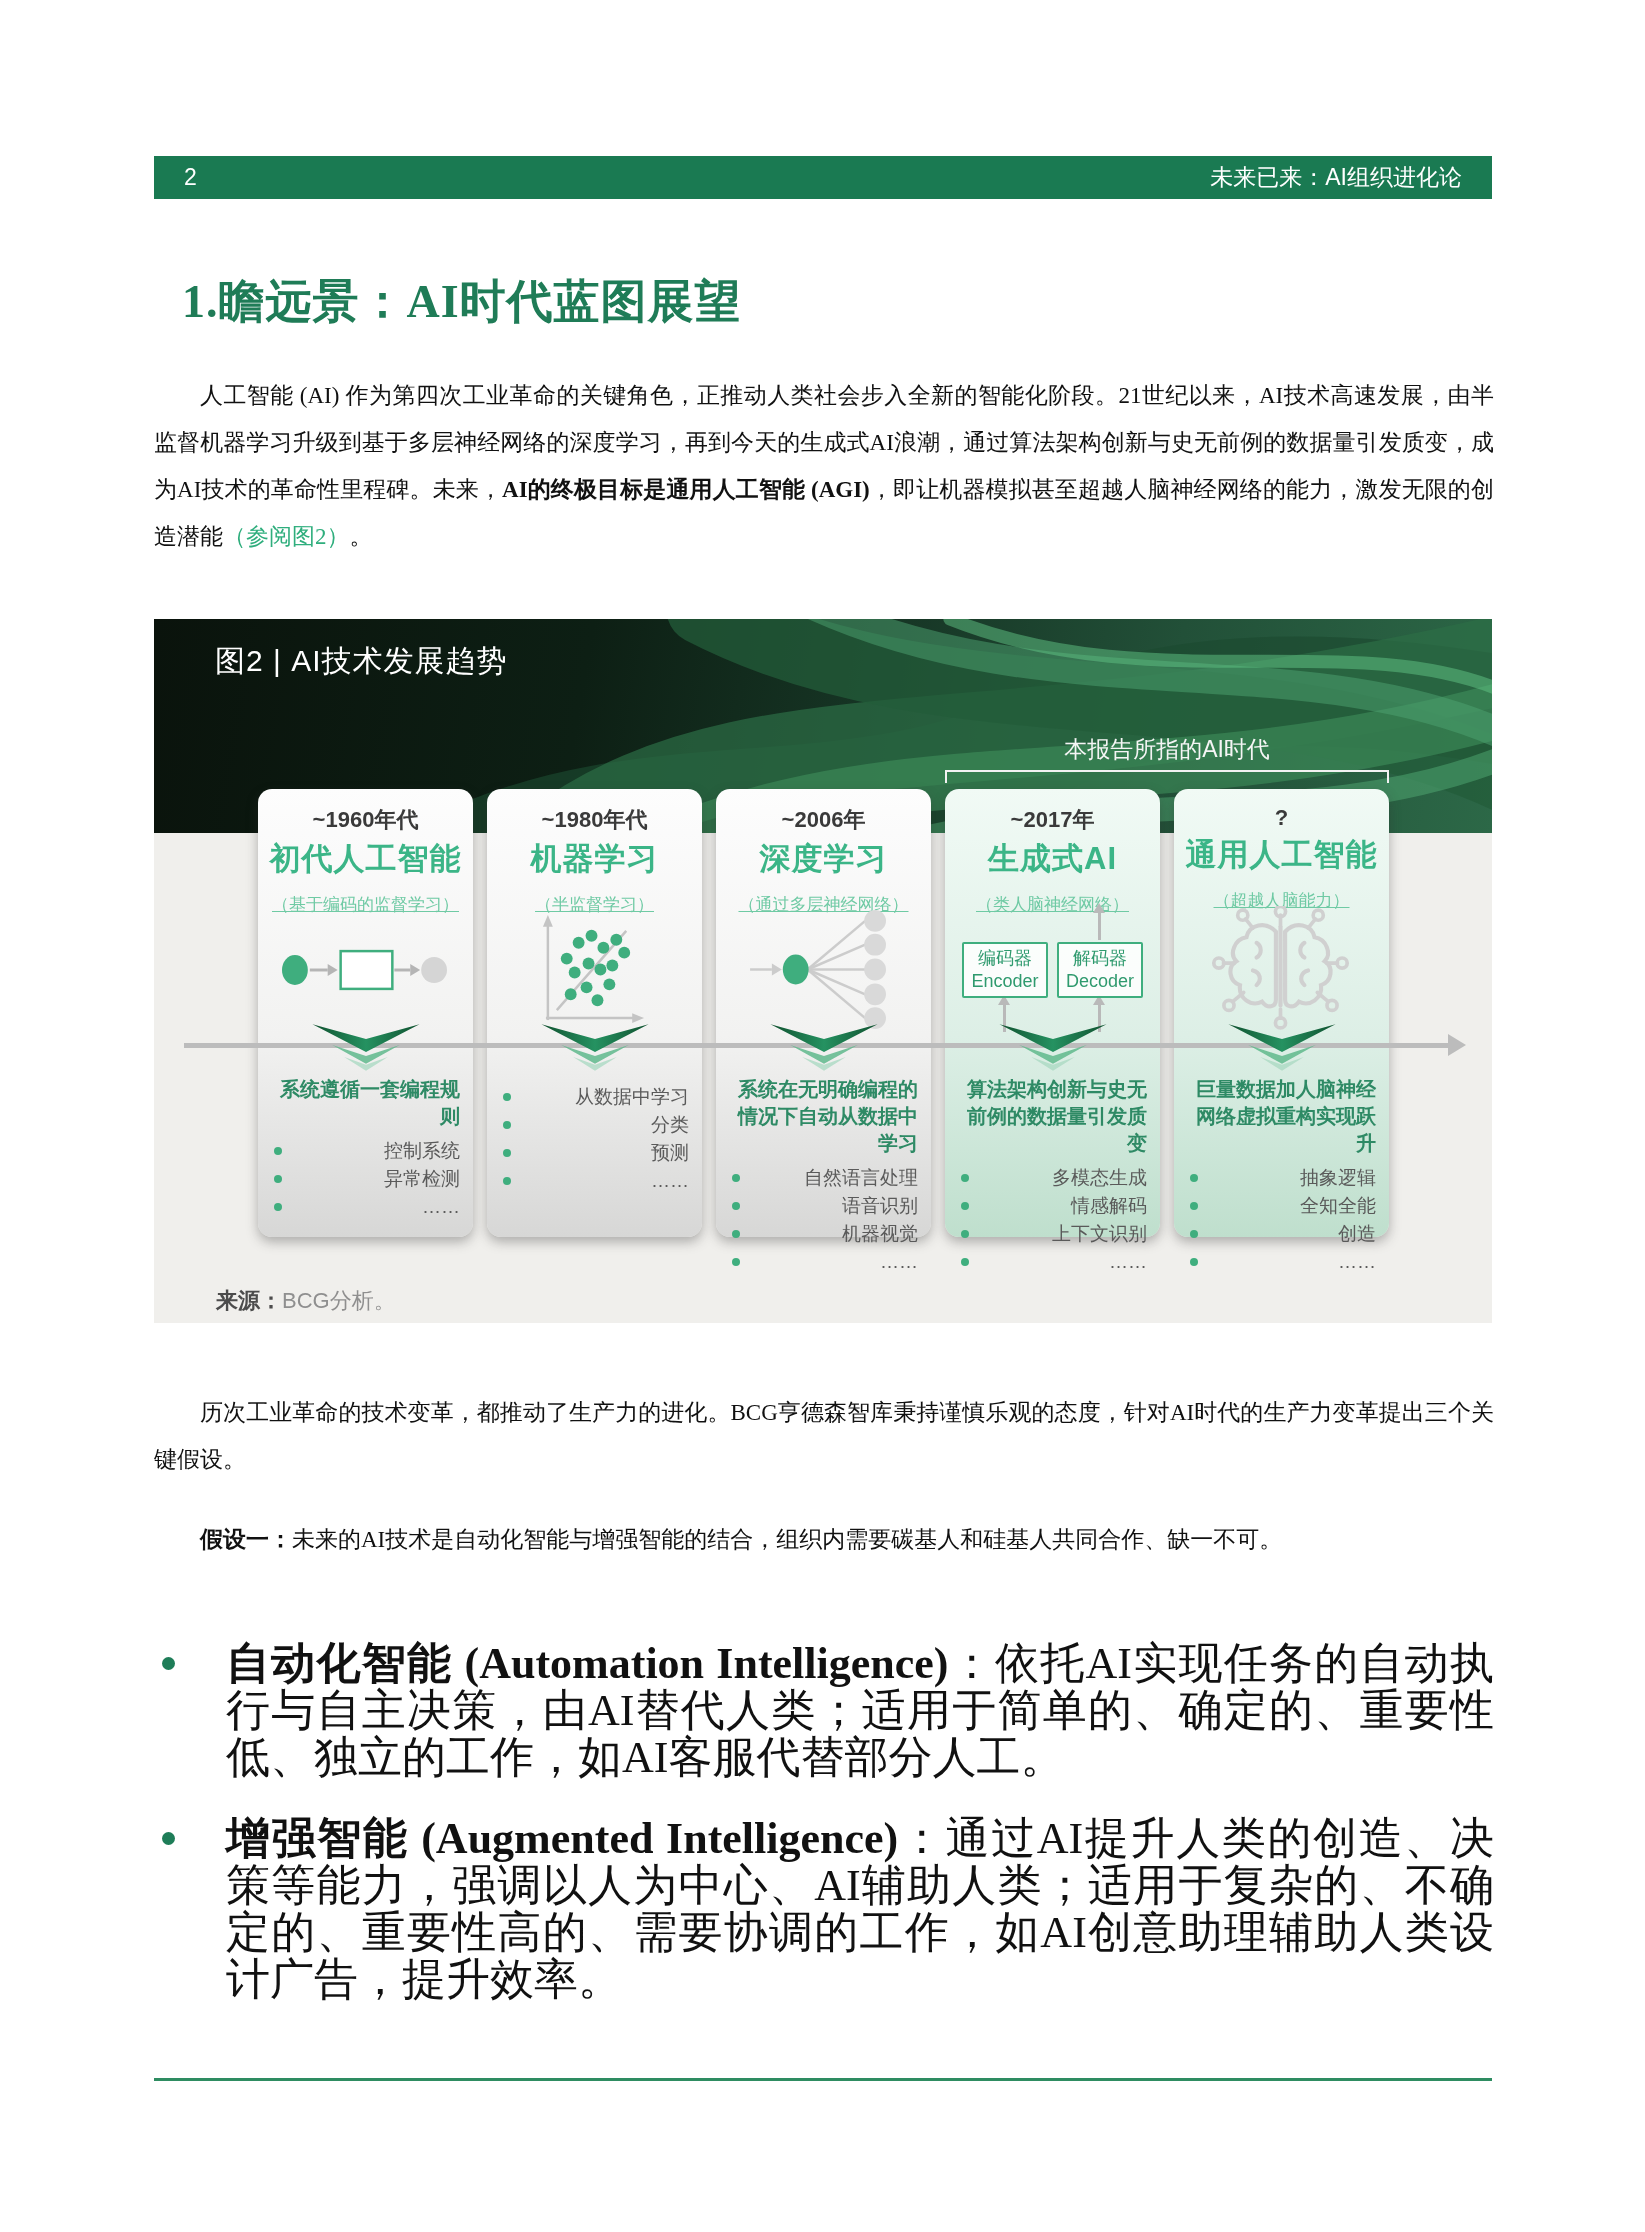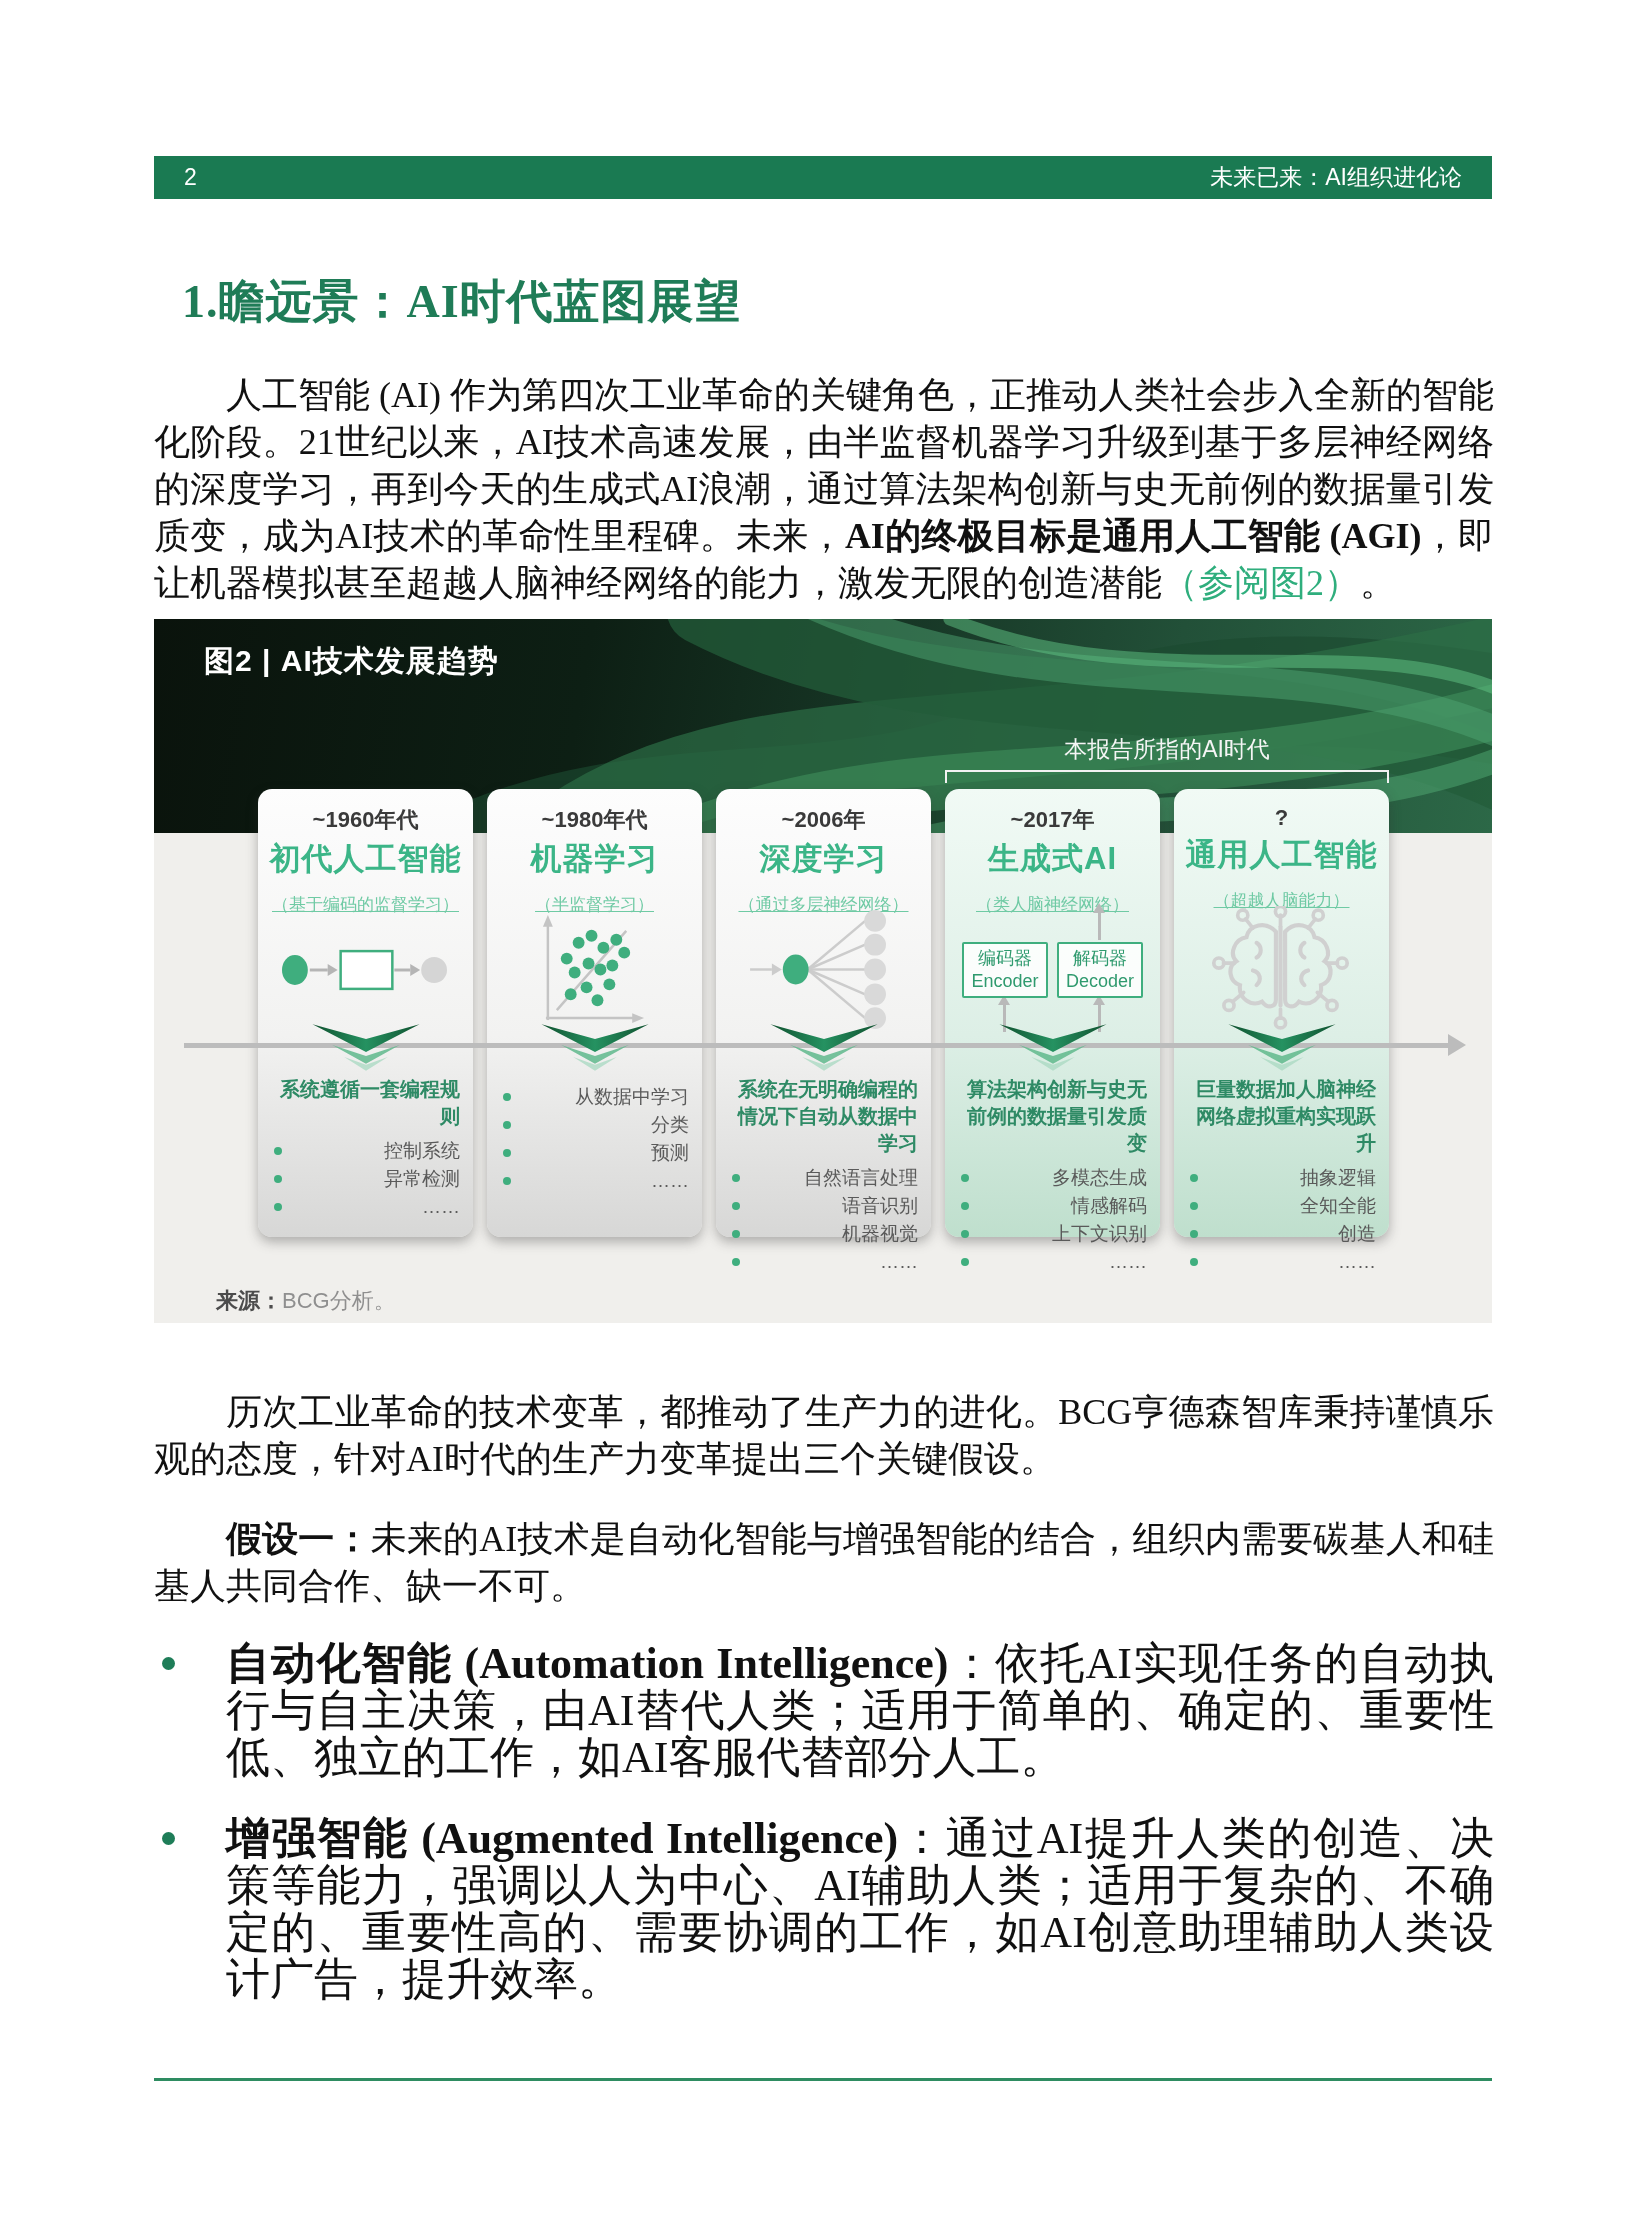--- a/index.html
+++ b/index.html
@@ -18,21 +18,21 @@
   }
 
   
   #section-title {
     position:absolute; left:182px; top:271px; font-size:46px; font-weight:bold;
     color:#1f7c57; letter-spacing:1px;
   }
 
   
   .bodypara {
-    position:absolute; left:154px; width:1340px; font-size:36px; line-height:47px;
+    position:absolute; left:154px; width:1340px; font-size:23px; line-height:47px;
     text-align:justify; color:#111;
   }
   #intro { top:372px; text-indent:2em; }
   #para2 { top:1389px; text-indent:2em; }
   #para3 { top:1516px; text-indent:2em; }
   .b { font-weight:bold; }
   .green { color:#2fae7d; }
 
   
   #hyp-list { position:absolute; left:154px; top:1640px; width:1340px; list-style:none; }
@@ -46,21 +46,21 @@
   }
 
   
   #fig2 { position:absolute; left:154px; top:619px; width:1338px; height:704px; background:#f0efec; }
   .fig-dark {
     position:absolute; left:0; top:0; width:1338px; height:214px; overflow:hidden;
     background:linear-gradient(100deg,#0a130c 0%,#0d1f14 32%,#173726 55%,#225038 75%,#2c6847 100%);
   }
   .fig-dark svg { position:absolute; left:0; top:0; }
   .fig-title {
-    position:absolute; left:50px; top:22px; color:#ffffff; font-size:30px; font-weight:bold;
+    position:absolute; left:61px; top:22px; color:#ffffff; font-size:30px; font-weight:normal;
     font-family:"Liberation Sans","DejaVu Sans",sans-serif; letter-spacing:1px;
   }
   .era-label {
     position:absolute; left:791px; top:115px; width:444px; text-align:center; color:#f5f5f5;
     font-size:23px; font-family:"Liberation Sans","DejaVu Sans",sans-serif;
   }
   .era-bracket {
     position:absolute; left:791px; top:151px; width:444px; height:13px;
     border-top:2px solid #f2f2f2; border-left:2px solid #f2f2f2; border-right:2px solid #f2f2f2;
   }

